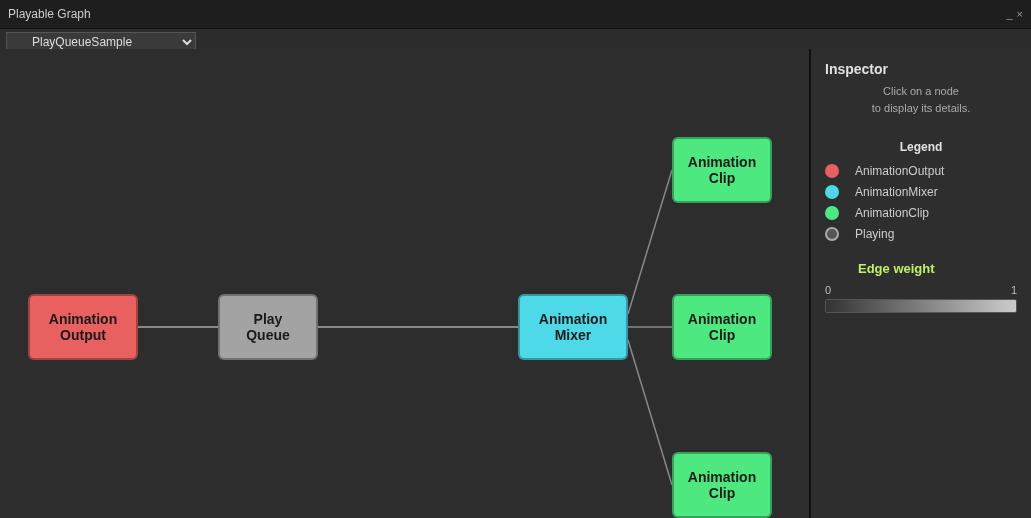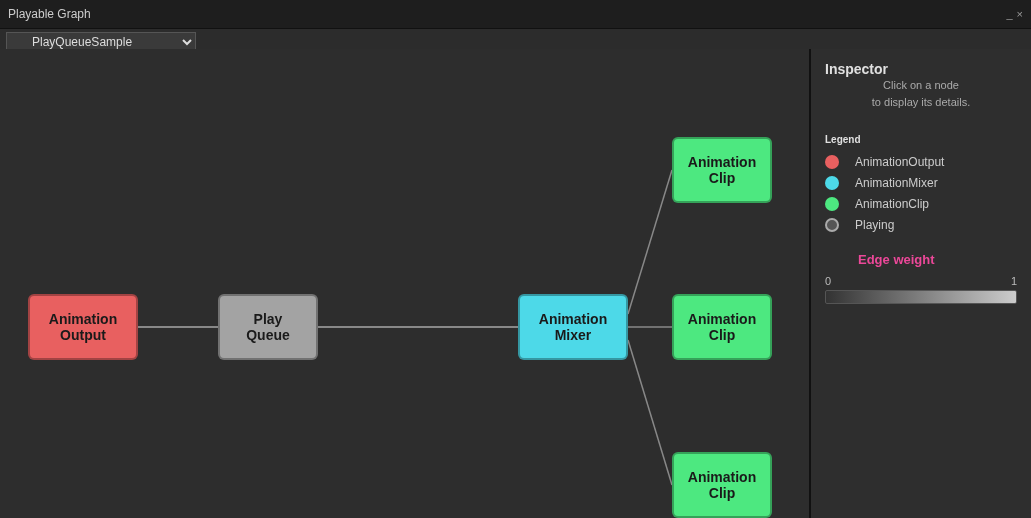--- a/index.html
+++ b/index.html
@@ -143,35 +143,36 @@
       bottom: 0;
       background: #2e2e2e;
       border-left: 1px solid #111;
       padding: 12px 14px;
     }
 
     .inspector-title {
       color: #e0e0e0;
       font-size: 14px;
       font-weight: bold;
-      margin-bottom: 0;
+      margin-bottom: 6px;
     }
     .inspector-subtitle {
       color: #aaa;
       font-size: 11px;
       text-align: center;
       line-height: 1.5;
       margin-bottom: 24px;
     }
 
     .legend-title {
       color: #e0e0e0;
-      font-size: 10px;
+      font-size: 12px;
       font-weight: bold;
       margin-bottom: 10px;
+      text-align: center;
     }
 
     .legend-item {
       display: flex;
       align-items: center;
       gap: 8px;
       margin-bottom: 7px;
     }
     .legend-dot {
       width: 14px;
@@ -193,21 +194,21 @@
       background: #555;
       border: 2px solid #aaa;
       width: 14px;
       height: 14px;
     }
 
     .edge-weight-section {
       margin-top: 20px;
     }
     .edge-weight-title {
-      color: #ec4899;
+      color: #bef264;
       font-size: 13px;
       font-weight: bold;
       margin-bottom: 8px;
       padding-left: 33px;
     }
     .edge-weight-labels {
       display: flex;
       justify-content: space-between;
       margin-bottom: 3px;
     }

